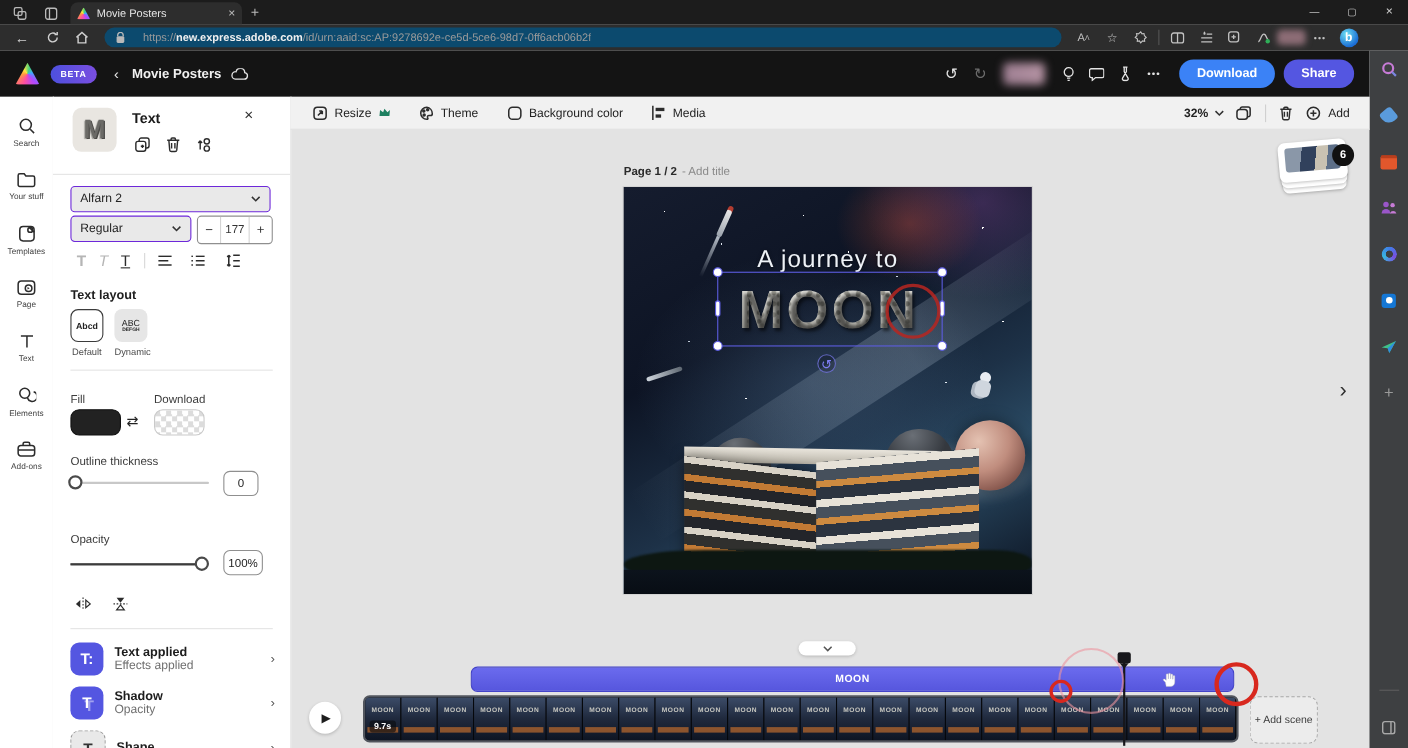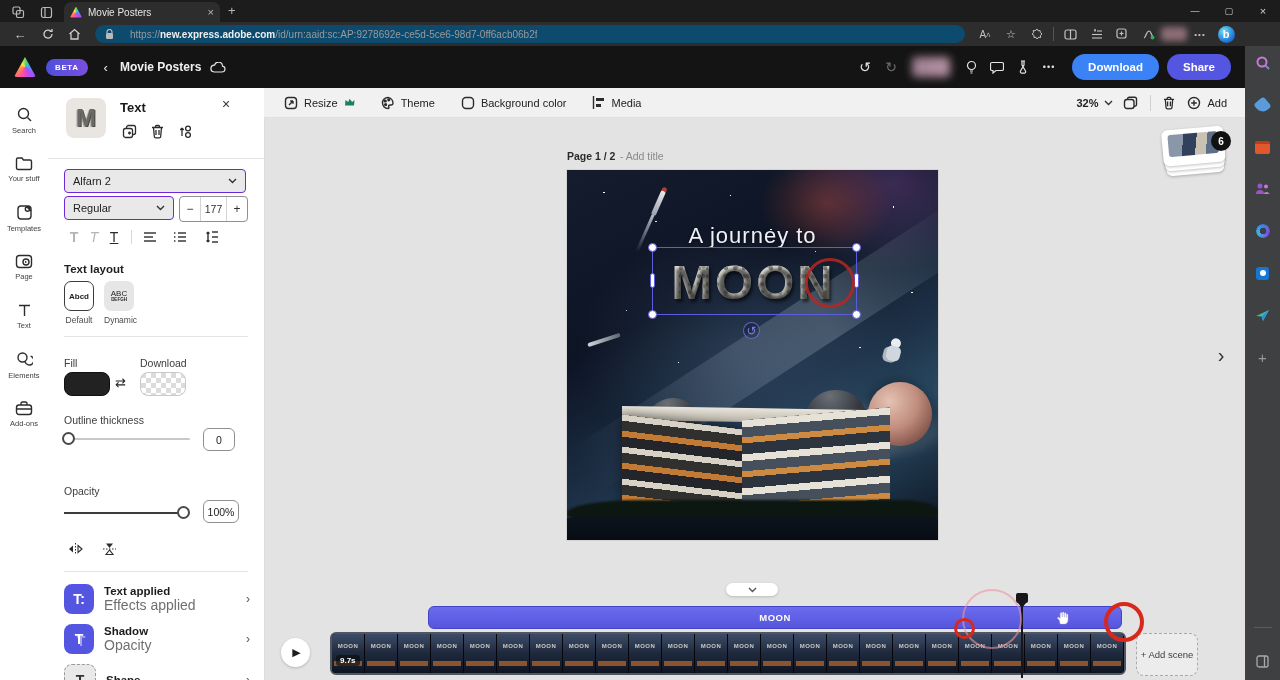--- a/index.html
+++ b/index.html
@@ -81,21 +81,21 @@
   .fill-track{position:absolute;left:0;top:0;height:2px;background:#3c3c3c}
   .knob{position:absolute;top:-6px;width:13px;height:13px;border-radius:50%;background:#fff;border:2px solid #4a4a4a;box-sizing:border-box}
   .valbox{border:1.5px solid #8f8f8f;border-radius:6px;background:#fff;font-size:10.5px;color:#222;
           display:flex;align-items:center;justify-content:center}
   .eff{display:flex;align-items:center;gap:10px}
   .effic{width:30px;height:30px;border-radius:8px;display:flex;align-items:center;justify-content:center;
          color:#fff;font-weight:bold;font-size:14px}
   .effblue{background:#5456e1}
   .effgray{background:#e9e9e9;color:#333}
   .efft{font-size:11.5px;font-weight:bold;color:#1c1c1c}
-  .effs{font-size:14px;color:#6f6f6f}
+  .effs{font-size:11px;color:#6f6f6f}
   .chevr{color:#555;font-size:12px}
 
   
   .toolbar{left:264px;top:88px;width:981px;height:29px;background:#f1f1f1;border-bottom:1px solid #e0e0e0;
            display:flex;align-items:center}
   .tbitem{display:flex;align-items:center;gap:6px;font-size:11px;color:#222;margin-right:26px}
   .tico{stroke:#2c2c2c;fill:none;stroke-width:1.4}
 
   
   .pagelabel{font-size:10.5px;color:#2b2b2b;font-weight:bold}

